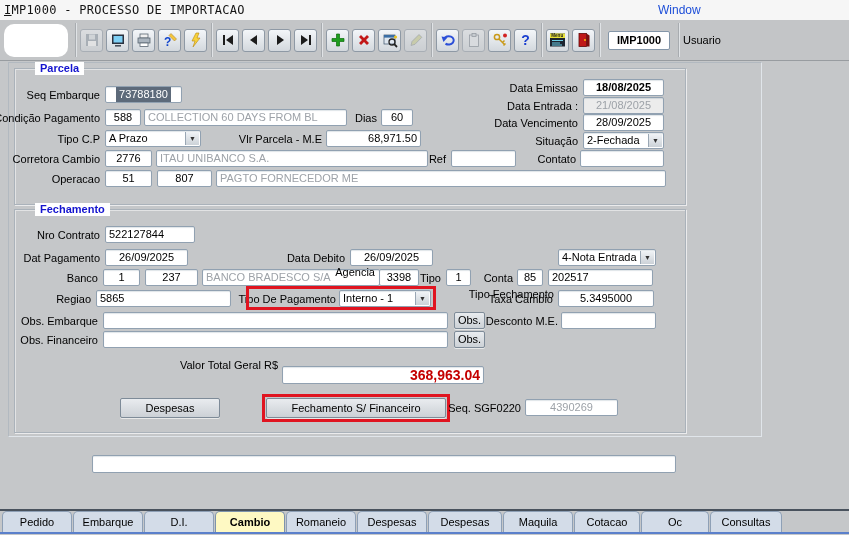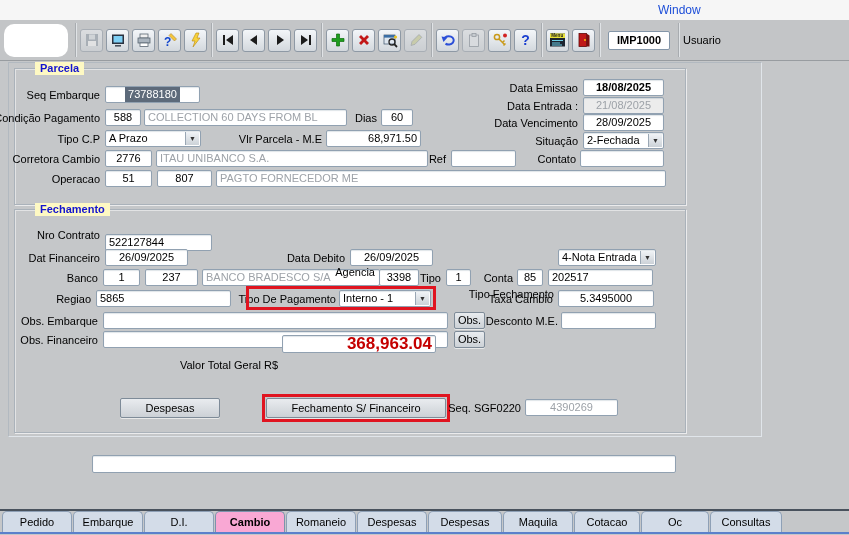--- a/index.html
+++ b/index.html
@@ -26,21 +26,21 @@
   .qmark{font-size:14px;font-weight:bold;color:#1a3fd0;line-height:1;}
   .impbox{width:62px;height:19px;box-sizing:border-box;background:#fff;border:1px solid #8496a8;border-radius:2px;
     text-align:center;font-weight:bold;line-height:17px;margin:0 8px;flex:none;}
   .usr-lbl{margin:0 6px 0 4px;flex:none;}
   .usrbox{flex:1;height:19px;box-sizing:border-box;background:#fff;border:1px solid #8496a8;border-radius:2px;
     font-weight:bold;line-height:17px;padding:0 4px;margin-right:2px;}
   
   .canvas{position:absolute;left:8px;top:62px;width:754px;height:375px;
     border:1px solid;border-color:#b2b9c0 #e0e5ea #e0e5ea #b2b9c0;box-sizing:border-box;}
   .frame{position:absolute;border:1px solid #aab2ba;box-shadow:1px 1px 0 rgba(255,255,255,.65), inset 1px 1px 0 rgba(255,255,255,.5);box-sizing:border-box;}
-  .frame-title{position:absolute;top:-7px;left:20px;background:#fef9c3;padding:0 5px;
+  .frame-title{position:absolute;top:-7px;left:20px;background:#ffffff;padding:0 5px;
     color:#1414cf;font-weight:bold;font-size:11px;line-height:13px;}
   
   .lbl{position:absolute;height:17px;display:flex;align-items:center;justify-content:flex-end;white-space:nowrap;}
   .fld{position:absolute;height:17px;box-sizing:border-box;background:#fff;border:1px solid #91a1b1;border-radius:2px;
     padding:0 3px;line-height:15px;white-space:nowrap;overflow:hidden;box-shadow:inset 0 1px 1px rgba(110,130,150,.22);}
   .fld.c{text-align:center;}
   .fld.r{text-align:right;}
   .fld.gray{color:#9da2a8;}
   .fld.dis{background:#ececec;color:#9da2a8;}
   .fld.bold{font-weight:bold;}
@@ -51,27 +51,28 @@
     background:linear-gradient(#f0f3f6,#ccd2d8);border-left:1px solid #9aa7b4;
     display:flex;align-items:center;justify-content:center;font-size:7px;color:#333;}
   .btn{position:absolute;box-sizing:border-box;background:linear-gradient(#e9eceF,#ccd1d6);
     border:1px solid #7e8b98;border-radius:2px;text-align:center;box-shadow:0 1px 0 rgba(255,255,255,.6);}
   .redbox{position:absolute;border:3px solid #e01420;box-sizing:border-box;}
   
   .tabs-topline{position:absolute;left:0;top:509px;width:849px;height:2px;background:#49525d;}
   .tabbar{position:absolute;left:2px;top:511px;height:21px;display:flex;gap:1px;}
   .tab{height:21px;box-sizing:border-box;border:1px solid #8ea0b6;border-bottom:none;border-radius:5px 5px 0 0;
     background:#d3dce8;text-align:center;line-height:20px;flex:none;}
-  .tab.active{background:#f9a8d4;font-weight:bold;border-color:#7d93ac;}
+  .tab.active{background:#fef9c3;font-weight:bold;border-color:#7d93ac;}
   .tabs-underline{position:absolute;left:0;top:532px;width:849px;height:2px;background:#5b80cb;}
 </style>
 </head>
 <body>
 
 <div class="titlebar">
+  <div class="title-text">IMP1000 - PROCESSO DE IMPORTACAO</div>
   <div class="menu-window">Window</div>
 </div>
 
 <div class="toolbar">
   <div class="blob"></div>
   <div class="tsep"></div>
 
   <div class="tgroup">
     <div class="tbtn disabled">
       <svg width="16" height="16" viewBox="0 0 16 16">
@@ -214,21 +215,21 @@
   <div class="usr-lbl">Usuario</div>
 </div>
 
 <div class="canvas"></div>
 
 <div class="frame" style="left:14px;top:68px;width:672px;height:137px;">
   <div class="frame-title">Parcela</div>
 </div>
 
 <div class="lbl" style="left:12px;width:88px;top:86px;">Seq Embarque</div>
-<div class="fld c" style="left:105px;width:95px;top:86px;"><span class="selval">73788180</span></div>
+<div class="fld c" style="left:105px;width:77px;top:86px;"><span class="selval">73788180</span></div>
 
 <div class="lbl" style="left:0px;width:100px;top:109px;">Condição Pagamento</div>
 <div class="fld c" style="left:105px;width:36px;top:109px;">588</div>
 <div class="fld gray" style="left:144px;width:203px;top:109px;">COLLECTION 60 DAYS FROM BL</div>
 <div class="lbl" style="left:340px;width:37px;top:109px;">Dias</div>
 <div class="fld c" style="left:381px;width:32px;top:109px;">60</div>
 
 <div class="lbl" style="left:30px;width:70px;top:130px;">Tipo C.P</div>
 <div class="fld dd" style="left:105px;width:96px;top:130px;"><span>A Prazo</span><span class="dd-arrow">▼</span></div>
 <div class="lbl" style="left:230px;width:92px;top:130px;">Vlr Parcela - M.E</div>
@@ -254,23 +255,23 @@
 <div class="lbl" style="left:490px;width:88px;top:114px;">Data Vencimento</div>
 <div class="fld c" style="left:583px;width:81px;top:114px;">28/09/2025</div>
 <div class="lbl" style="left:510px;width:68px;top:132px;">Situação</div>
 <div class="fld dd" style="left:583px;width:81px;top:132px;"><span>2-Fechada</span><span class="dd-arrow">▼</span></div>
 
 <div class="frame" style="left:14px;top:209px;width:672px;height:224px;">
   <div class="frame-title">Fechamento</div>
 </div>
 
 <div class="lbl" style="left:30px;width:70px;top:226px;">Nro Contrato</div>
-<div class="fld" style="left:105px;width:107px;top:234px;">522127844</div>
-
-<div class="lbl" style="left:12px;width:88px;top:249px;">Dat Financeiro</div>
+<div class="fld" style="left:105px;width:90px;top:226px;">522127844</div>
+
+<div class="lbl" style="left:12px;width:88px;top:249px;">Dat Pagamento</div>
 <div class="fld c" style="left:105px;width:83px;top:249px;">26/09/2025</div>
 <div class="lbl" style="left:282px;width:63px;top:249px;">Data Debito</div>
 <div class="fld c" style="left:350px;width:83px;top:249px;">26/09/2025</div>
 <div class="lbl" style="left:464px;width:90px;top:249px;margin-top:36px;">Tipo Fechamento</div>
 <div class="fld dd" style="left:558px;width:98px;top:249px;"><span>4-Nota Entrada</span><span class="dd-arrow">▼</span></div>
 
 <div class="lbl" style="left:58px;width:40px;top:269px;text-align:center;">Banco</div>
 <div class="fld c" style="left:103px;width:37px;top:269px;">1</div>
 <div class="fld c" style="left:145px;width:53px;top:269px;">237</div>
 <div class="fld gray" style="left:202px;width:178px;top:269px;">BANCO BRADESCO S/A</div>
@@ -294,21 +295,21 @@
 <div class="fld" style="left:103px;width:345px;top:312px;"></div>
 <div class="btn" style="left:454px;width:31px;height:17px;top:312px;line-height:15px;">Obs.</div>
 <div class="lbl" style="left:488px;width:70px;top:312px;">Desconto M.E.</div>
 <div class="fld" style="left:561px;width:95px;top:312px;"></div>
 
 <div class="lbl" style="left:20px;width:78px;top:331px;">Obs. Financeiro</div>
 <div class="fld" style="left:103px;width:345px;top:331px;"></div>
 <div class="btn" style="left:454px;width:31px;height:17px;top:331px;line-height:15px;">Obs.</div>
 
 <div class="lbl" style="left:170px;width:108px;top:356px;">Valor Total Geral R$</div>
-<div class="fld r redval" style="left:282px;width:154px;height:18px;top:335px;line-height:16px;font-size:17px;">368,963.04</div>
+<div class="fld r redval" style="left:282px;width:202px;height:18px;top:366px;line-height:16px;font-size:14px;">368,963.04</div>
 
 <div class="btn" style="left:120px;width:100px;height:20px;top:398px;line-height:18px;">Despesas</div>
 <div class="btn" style="left:266px;width:180px;height:20px;top:398px;line-height:18px;">Fechamento S/ Financeiro</div>
 <div class="redbox" style="left:262px;top:394px;width:188px;height:28px;"></div>
 <div class="lbl" style="left:458px;width:63px;top:399px;">Seq. SGF0220</div>
 <div class="fld c gray" style="left:525px;width:93px;top:399px;">4390269</div>
 
 <div class="fld" style="left:92px;width:584px;height:18px;top:455px;"></div>
 
 <div class="tabs-topline"></div>

